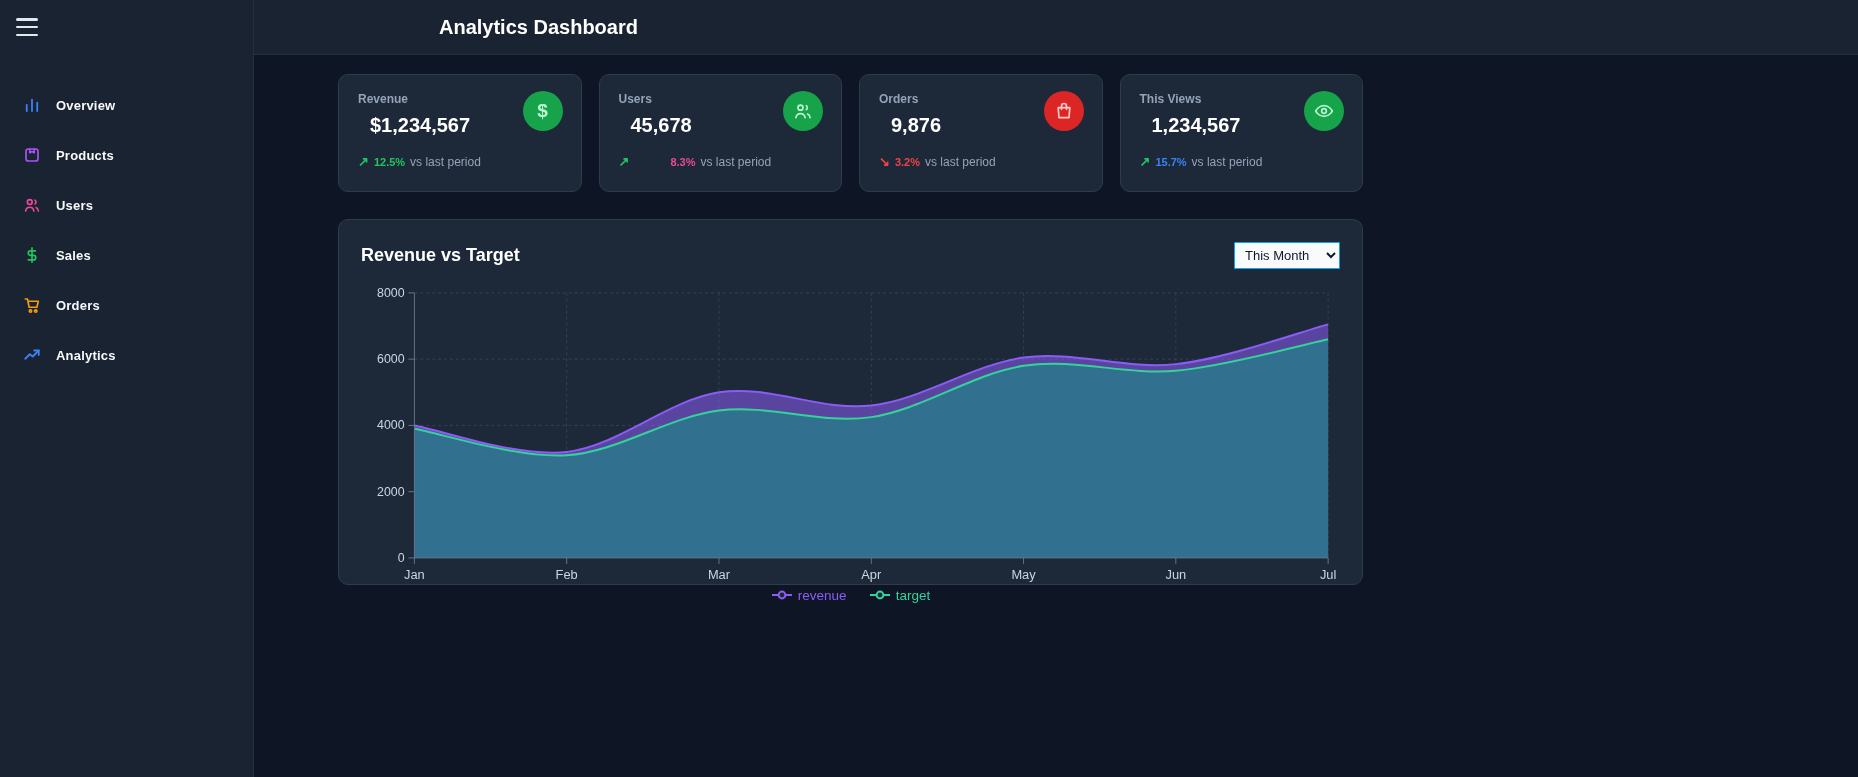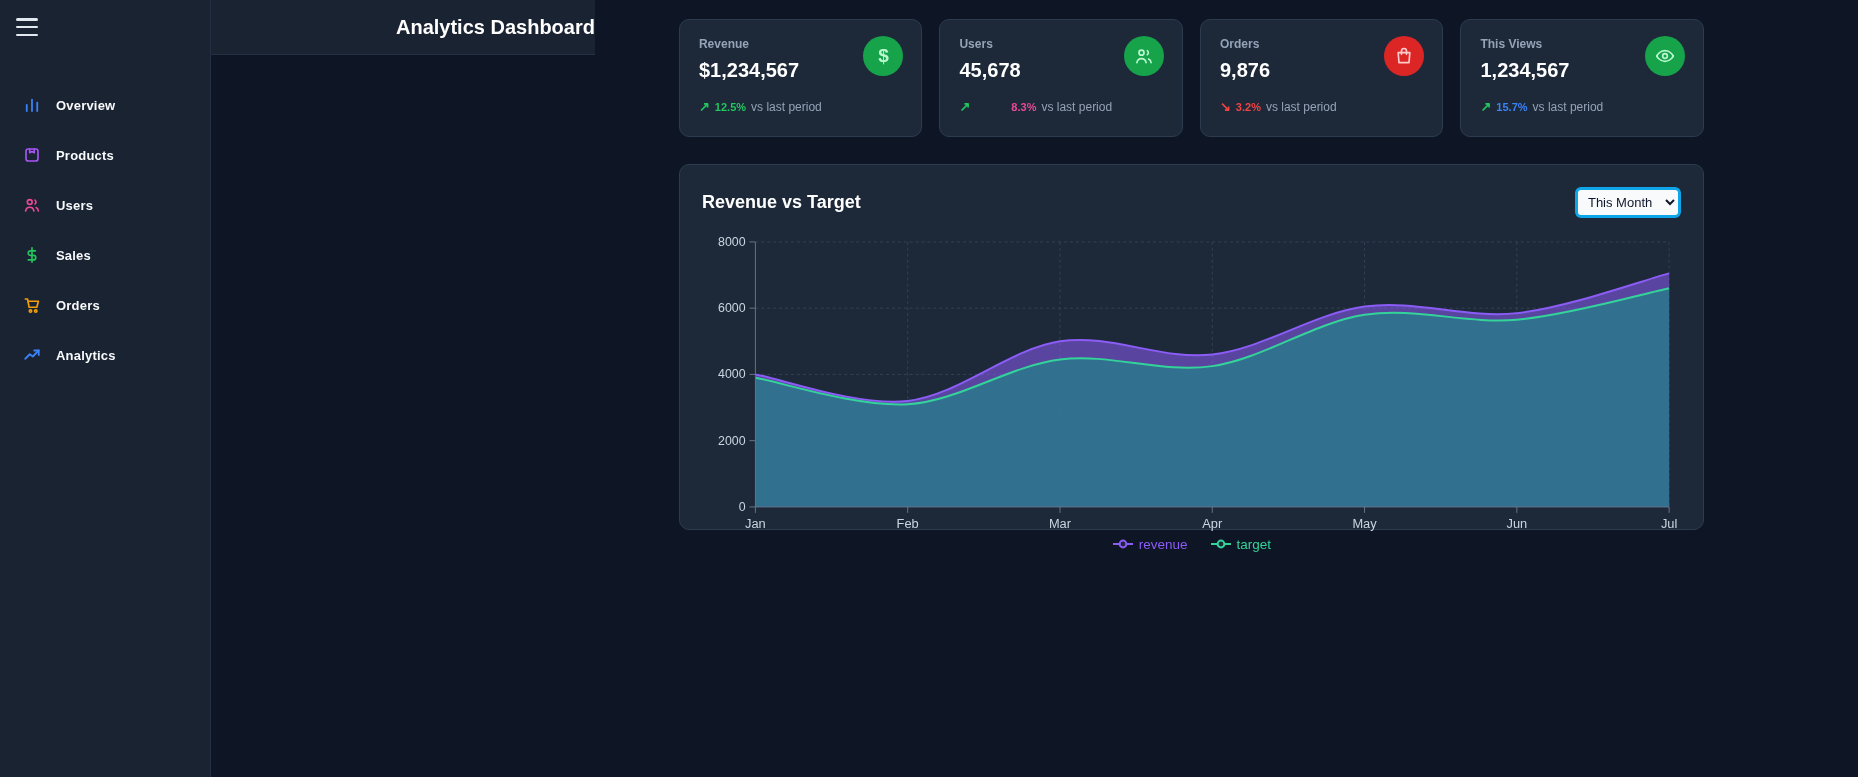--- a/index.html
+++ b/index.html
@@ -13,41 +13,41 @@
   *{box-sizing:border-box;margin:0;padding:0;}
   html,body{width:1858px;height:777px;overflow:hidden;}
   body{
     background:var(--bg);
     font-family:"Liberation Sans", sans-serif;
     color:var(--text);
     display:flex;
   }
   
   .sidebar{
-    width:211px;height:100%;
+    width:254px;height:100%;
     background:var(--panel);
     border-right:1px solid #232f42;
     flex-shrink:0;
     padding:16px 0 0 0;
   }
   .hamburger{
     width:26px;height:22px;margin-left:16px;cursor:pointer;
     display:flex;flex-direction:column;justify-content:space-between;padding:2px 0;
   }
   .hamburger span{display:block;height:2.5px;width:22px;background:#e2e8f0;border-radius:2px;}
   .nav{margin-top:42px;}
   .nav-item{
     display:flex;align-items:center;gap:14px;
     padding:15px 16px 15px 22px;
     cursor:pointer;
   }
   .nav-item .nicon{width:20px;height:20px;display:flex;align-items:center;justify-content:center;flex-shrink:0;}
   .nav-item .nlabel{font-size:13px;font-weight:bold;color:#f8fafc;letter-spacing:.2px;}
   
-  .main{flex:1;display:flex;flex-direction:row;min-width:0;}
+  .main{flex:1;display:flex;flex-direction:column;min-width:0;}
   .topbar{
     height:55px;background:var(--panel);
     border-bottom:1px solid #232f42;
     display:flex;align-items:center;
     padding-left:185px;
     flex-shrink:0;
   }
   .topbar h1{font-size:20px;font-weight:bold;color:#ffffff;}
   .content{
     padding:19px 0 0 84px;
@@ -60,21 +60,21 @@
   }
   .stat-card{
     background:var(--card);
     border:1px solid var(--border);
     border-radius:10px;
     padding:17px 19px 15px 19px;
     position:relative;
     height:118px;
   }
   .stat-label{font-size:12px;color:var(--muted);font-weight:bold;}
-  .stat-value{font-size:20px;font-weight:bold;color:#ffffff;margin-top:8px;}
+  .stat-value{font-size:20px;font-weight:bold;color:#ffffff;margin-top:8px;margin-left:12px;}
   .stat-icon{
     position:absolute;top:16px;right:18px;
     width:40px;height:40px;border-radius:50%;
     display:flex;align-items:center;justify-content:center;
   }
   .stat-icon svg{width:20px;height:20px;}
   .stat-icon .dollar-glyph{font-size:19px;font-weight:bold;}
   .stat-trend{margin-top:17px;display:flex;align-items:center;gap:5px;font-size:12px;}
   .trend-arrow{font-size:13px;font-weight:bold;}
   .trend-pct{font-weight:bold;font-size:11px;}
@@ -87,21 +87,21 @@
     border-radius:10px;
     padding:22px;
     height:366px;
   }
   .chart-head{display:flex;align-items:center;justify-content:space-between;}
   .chart-title{font-size:18px;font-weight:bold;color:#ffffff;}
   .period-select{
     font-family:"Liberation Sans", sans-serif;
     font-size:13px;
     background:#f8fafc;color:#0f172a;
-    border:3px solid #0ea5e9;border-radius:6px;
+    border:1px solid #0ea5e9;border-radius:1px;
     padding:4px 6px;
     min-width:106px;
   }
   .chart-wrap{margin-top:16px;}
   #chart-svg{width:100%;display:block;}
   .legend{
     display:flex;justify-content:center;gap:22px;margin-top:4px;
   }
   .legend-item{display:flex;align-items:center;gap:5px;font-size:13.5px;cursor:pointer;}
 </style>

